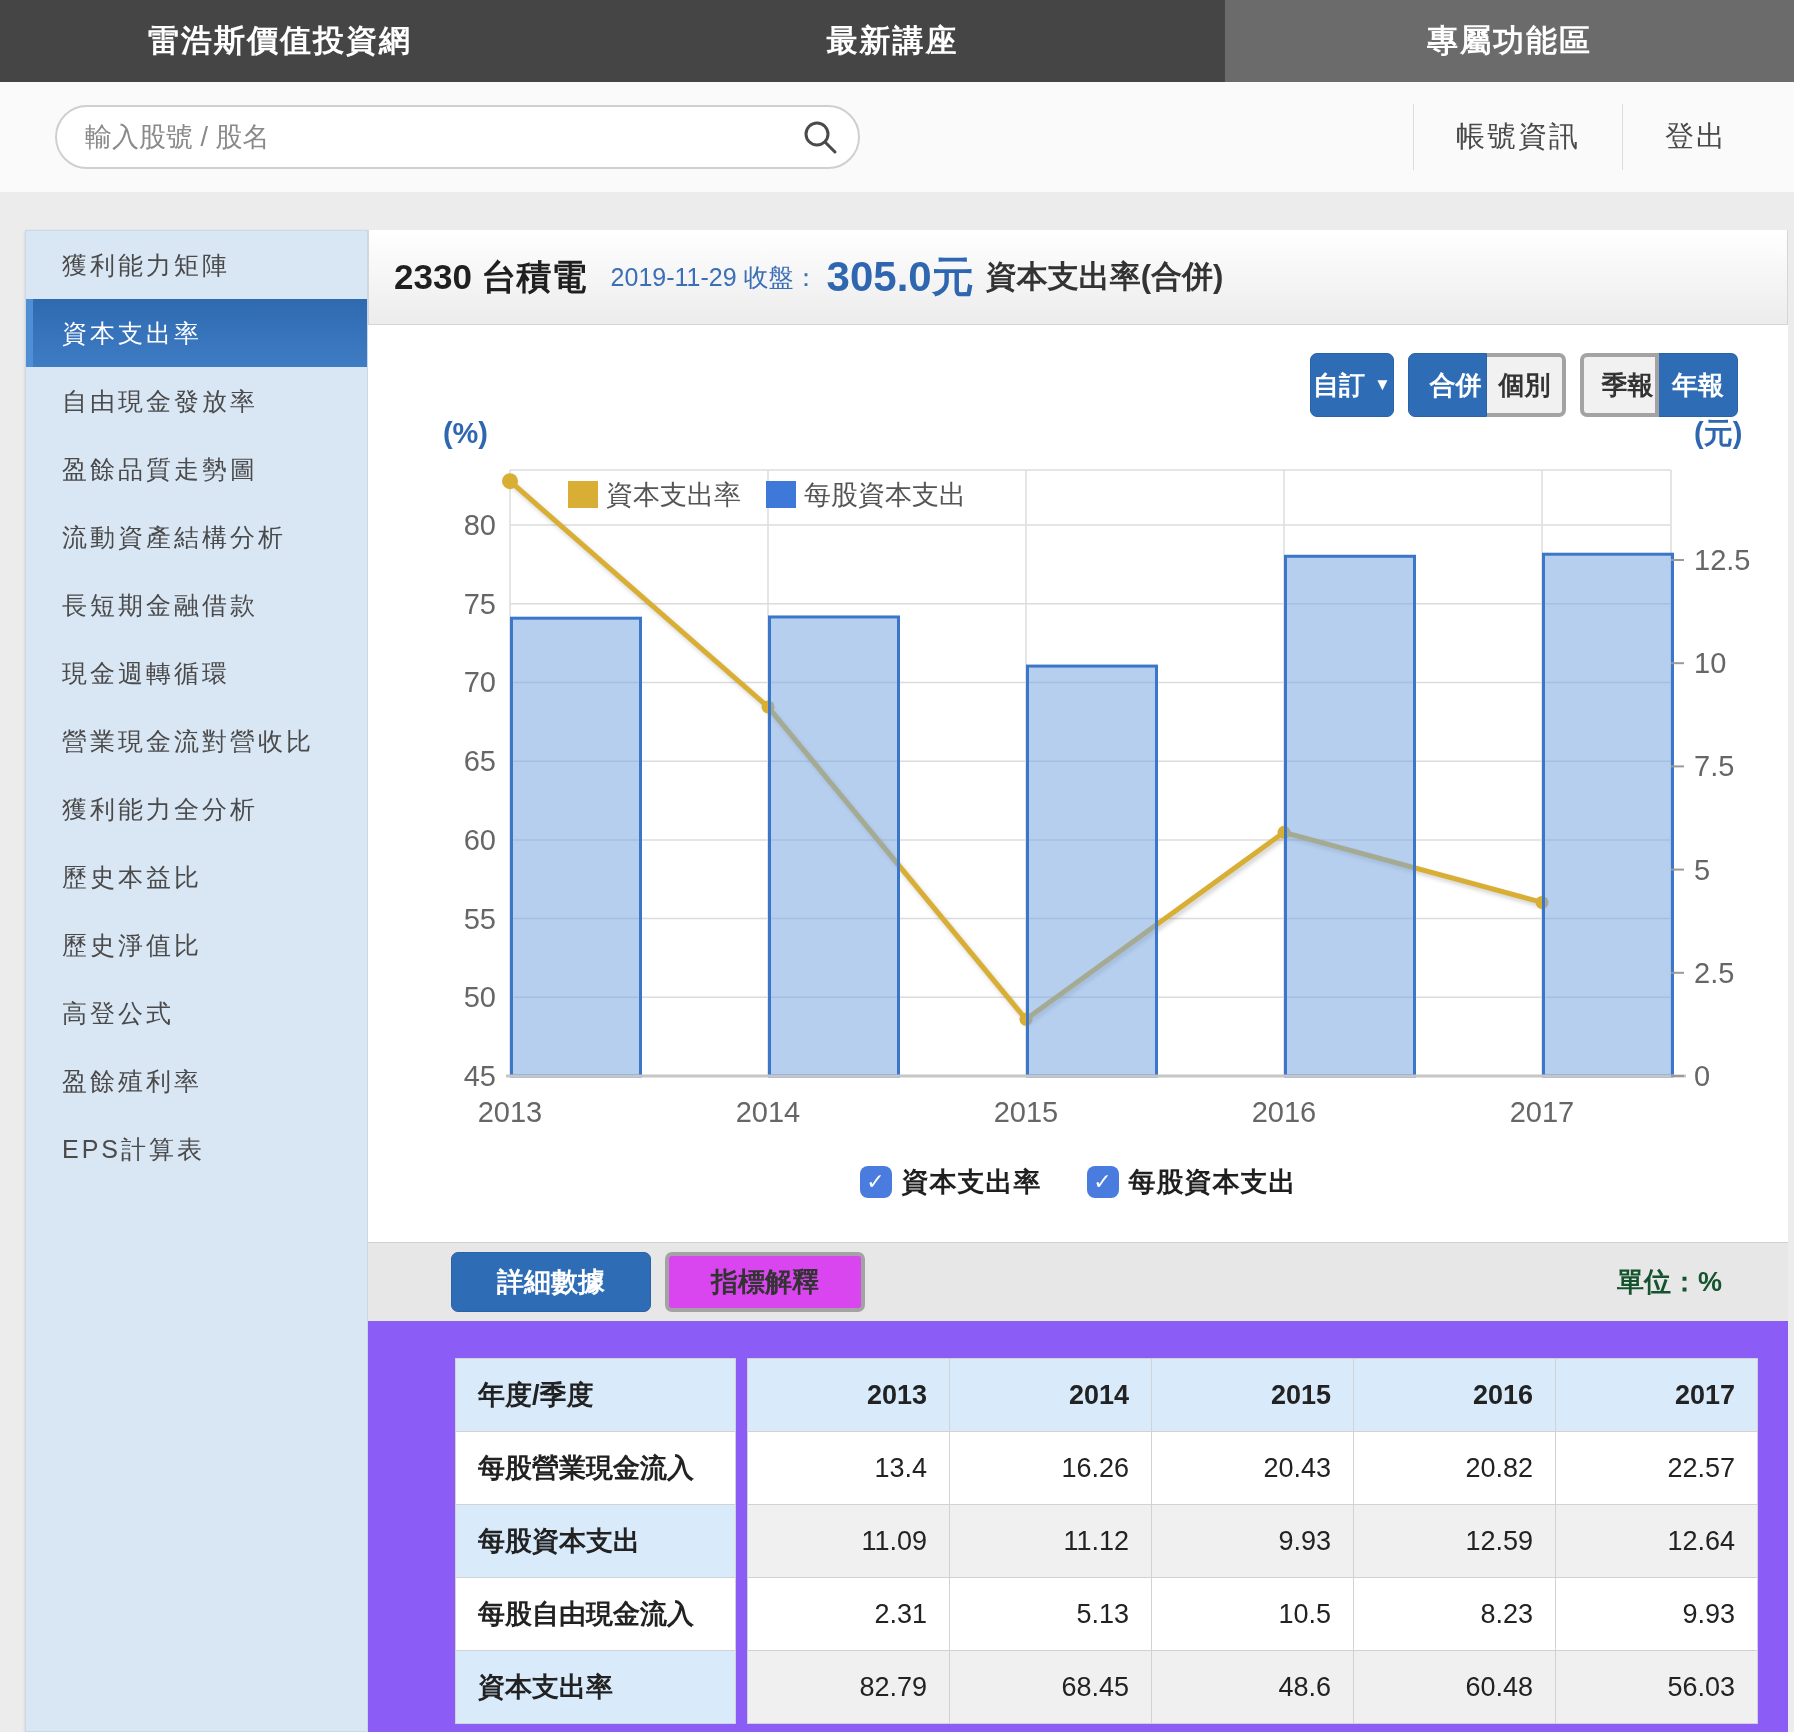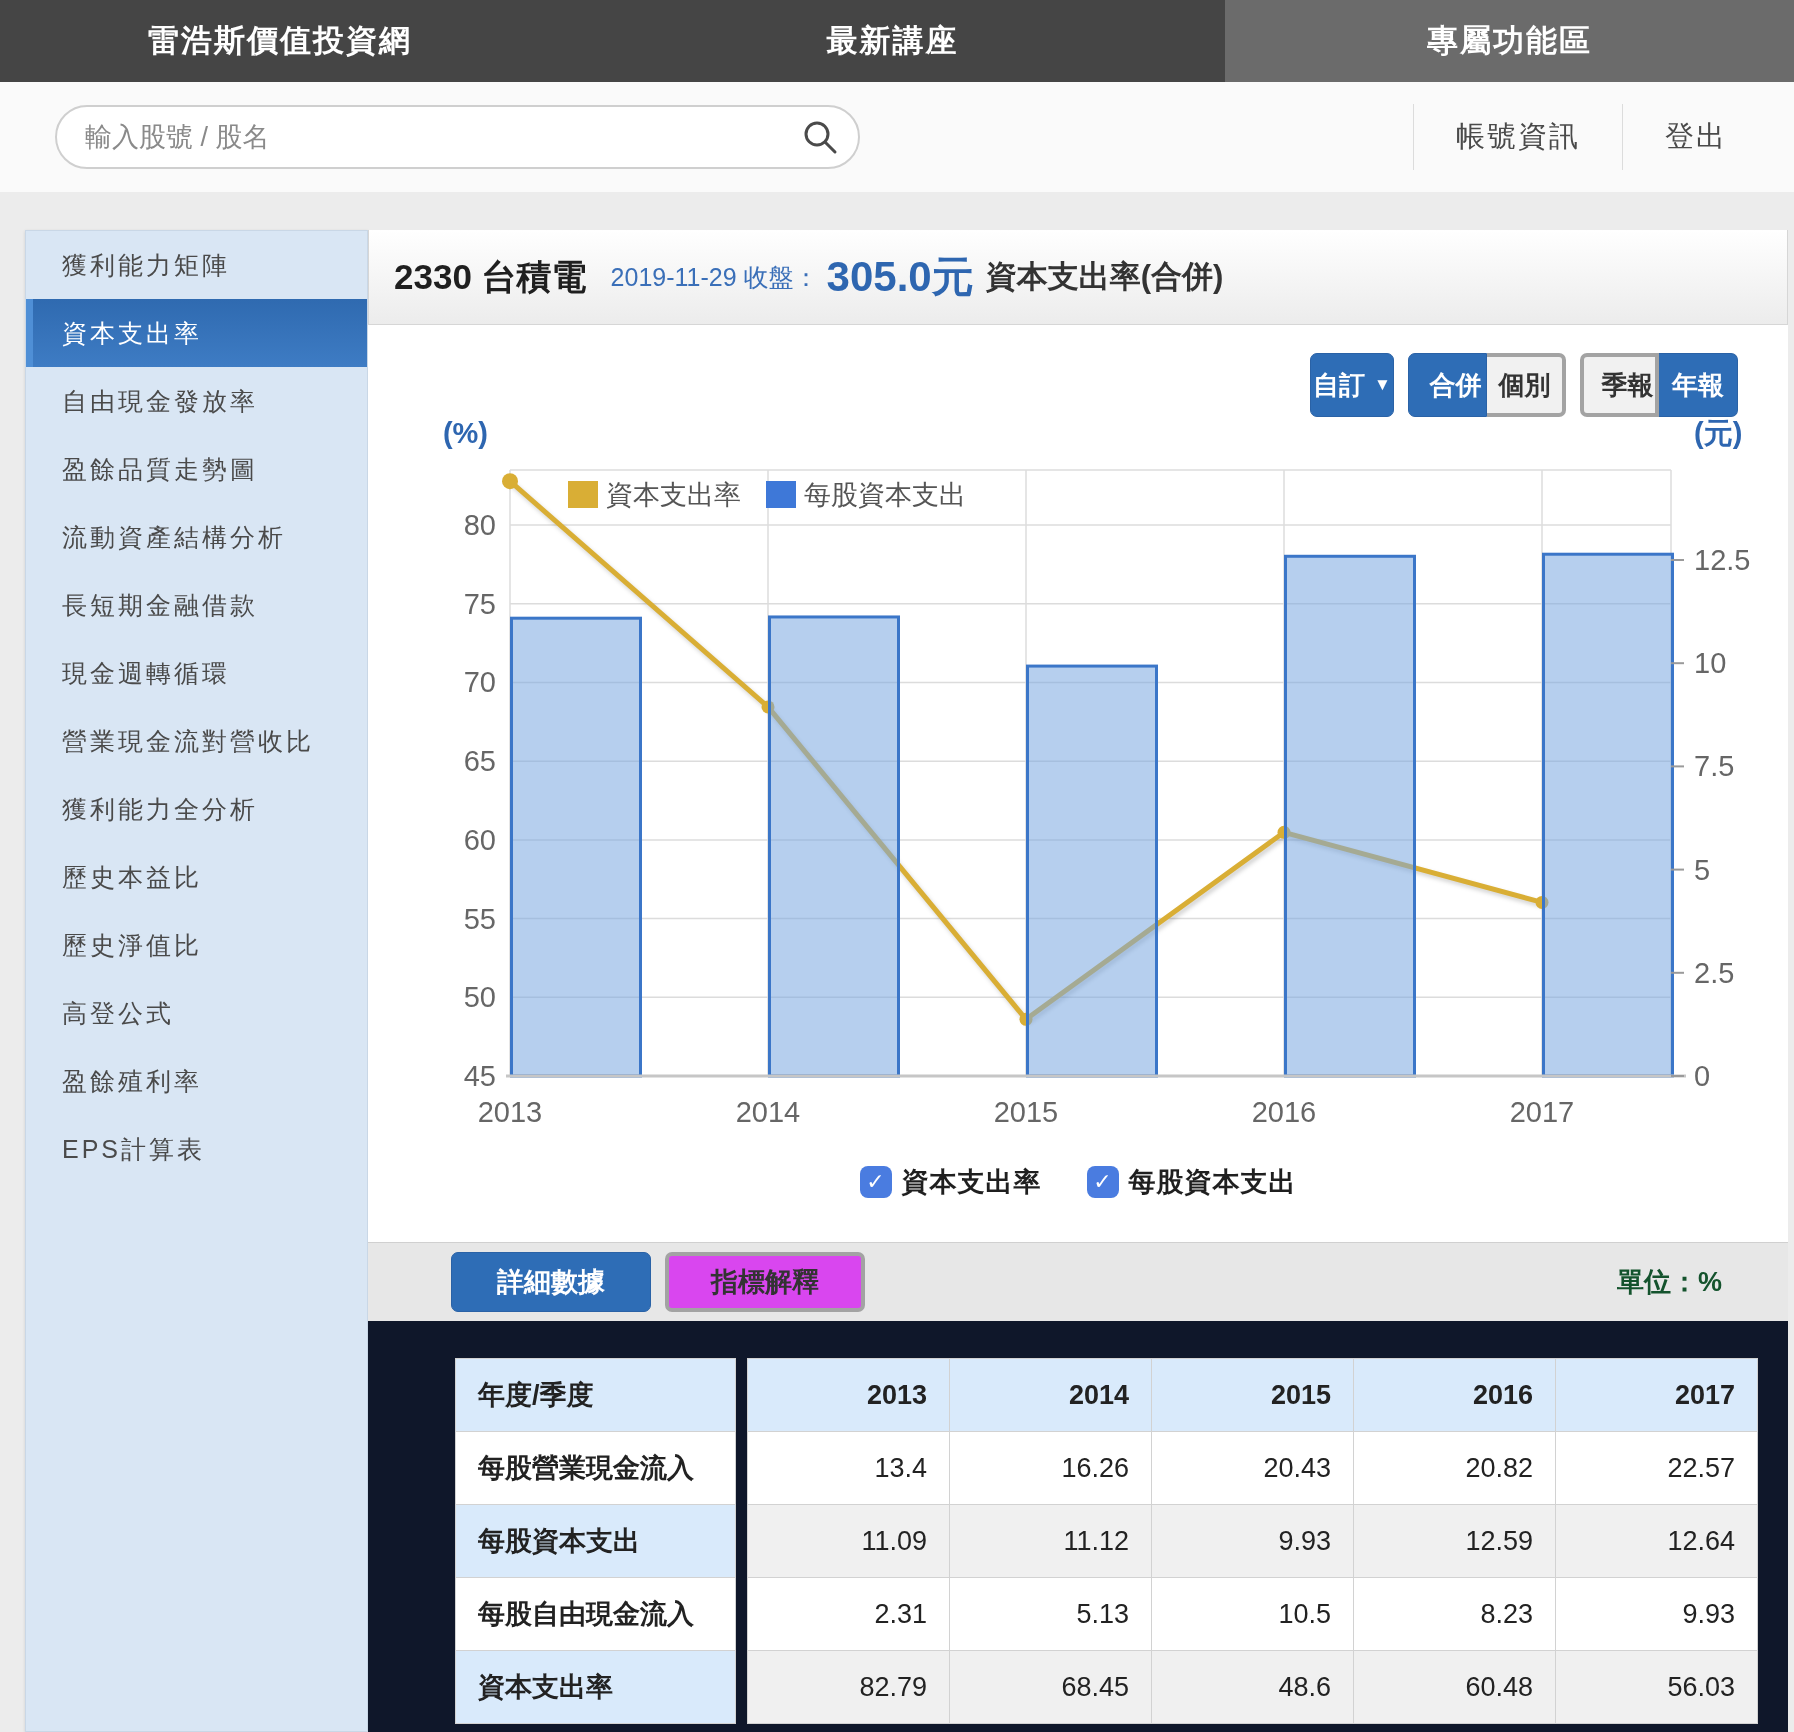--- a/index.html
+++ b/index.html
@@ -68,21 +68,21 @@
   .cb .lbl { font-size:27px; font-weight:bold; color:#1f1f1f; letter-spacing:1px; }
 
   
   .toolbar { height:78px; background:#e7e7e7; display:flex; align-items:center; }
   .toolbar .tbtn { width:200px; height:60px; border-radius:7px; font-size:27px; }
   .toolbar .tbtn.detail { margin-left:83px; }
   .toolbar .tbtn.explain { margin-left:14px; background:#d946ef; }
   .toolbar .unit { margin-left:auto; margin-right:66px; font-size:27px; font-weight:bold; color:#14532d; }
 
   
-  .table-section { flex:1; background:#0f172a; padding:37px 3px 0 87px; }
+  .table-section { flex:1; background:#8b5cf6; padding:37px 3px 0 87px; }
   .trow { display:flex; margin-top:-1px; }
   .trow:first-child { margin-top:0; }
   .tcell { height:74px; border:1px solid #d2d2d2; display:flex; align-items:center; font-size:27px; color:#222; }
   .tcell.labelcol { width:281px; padding-left:22px; font-weight:600; }
   .tcell.val { width:203px; justify-content:flex-end; padding-right:22px; margin-left:-1px; }
   .tcell.val.first { margin-left:11px; }
   .trow.head .tcell { background:#d9eafb; font-weight:bold; }
   .trow.even .tcell.labelcol { background:#d9eafb; }
   .trow.even .tcell.val { background:#f0f0f0; }
   .trow.odd .tcell { background:#fff; }

